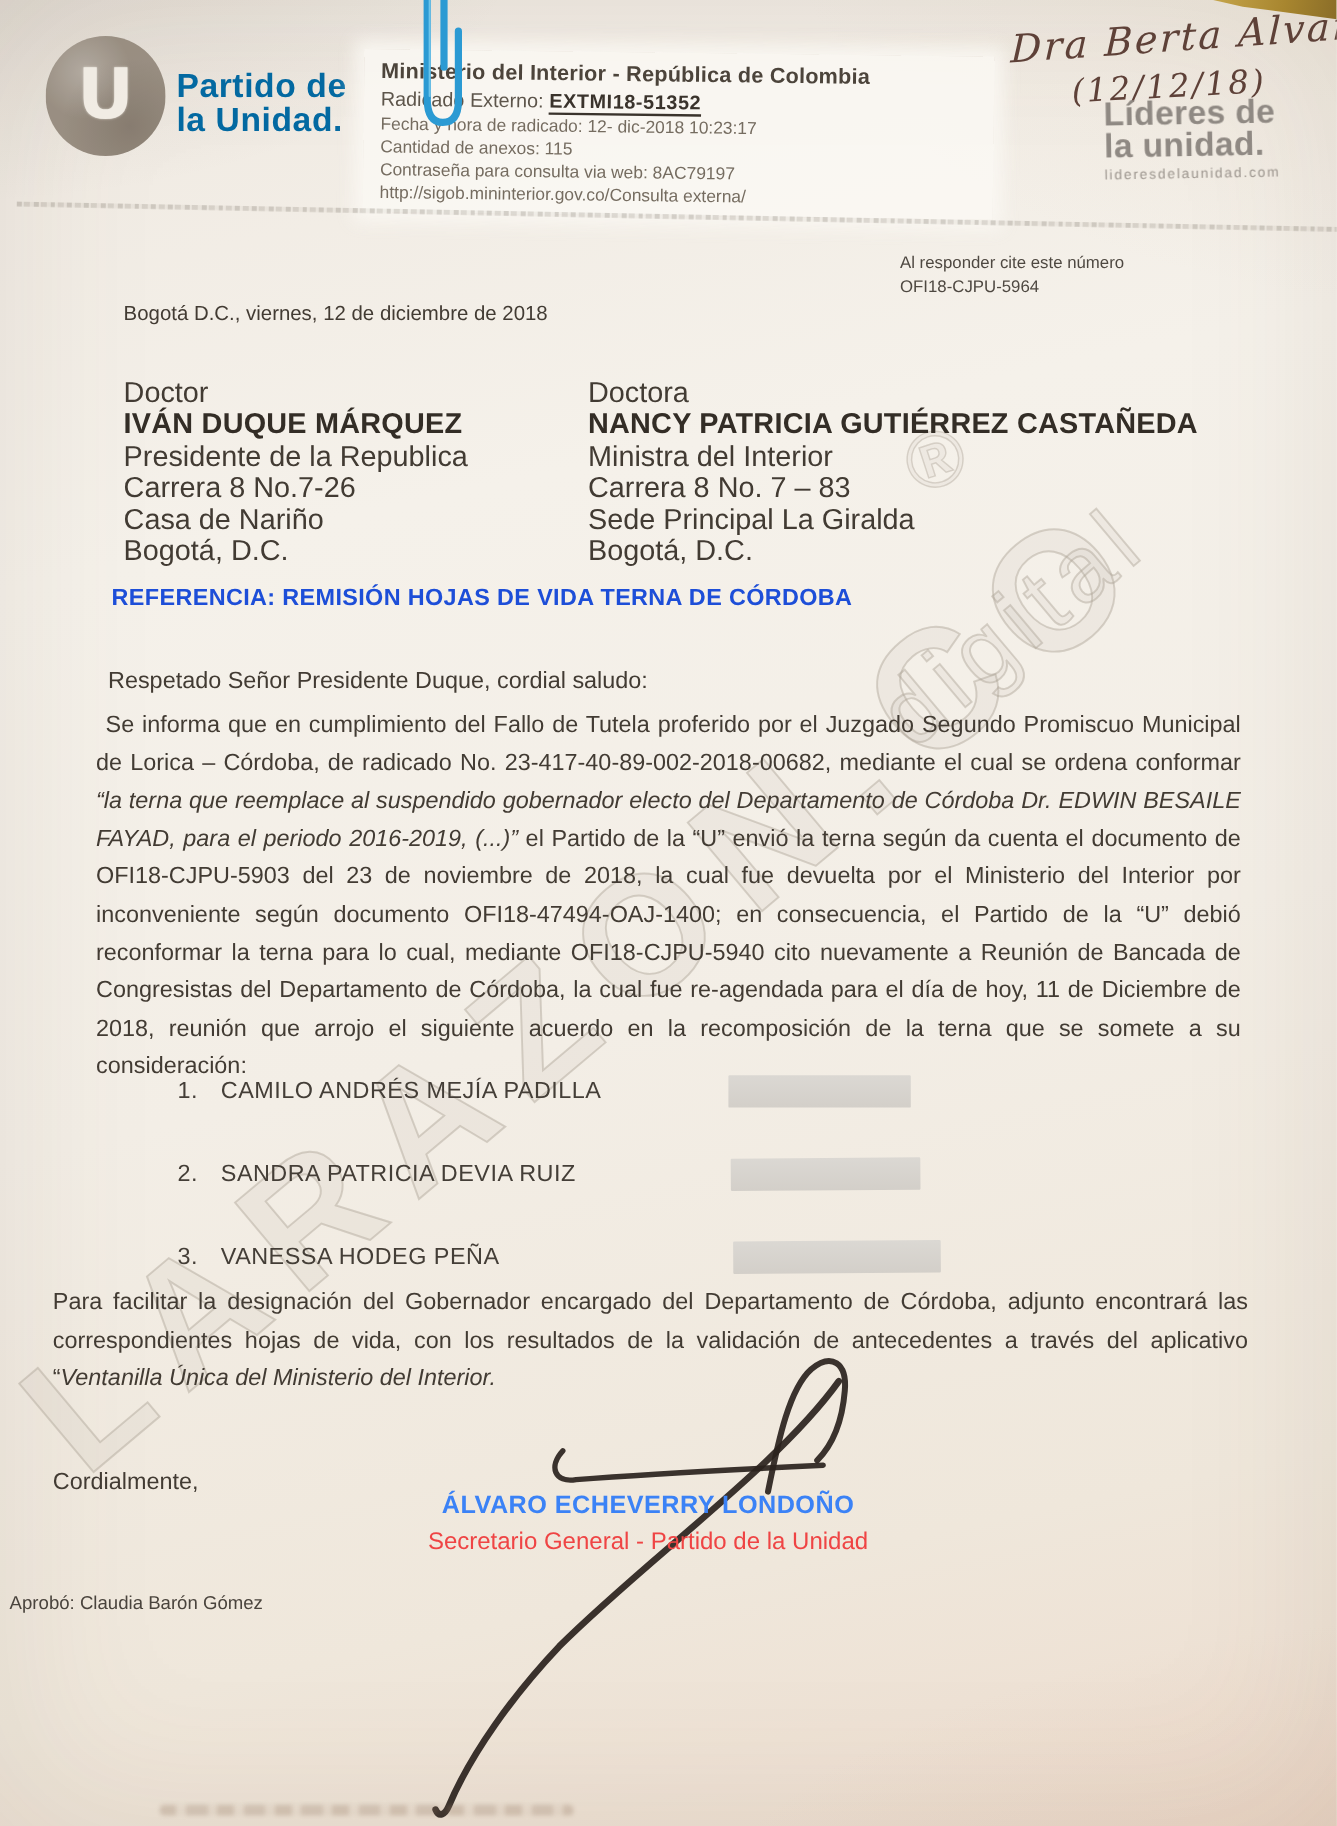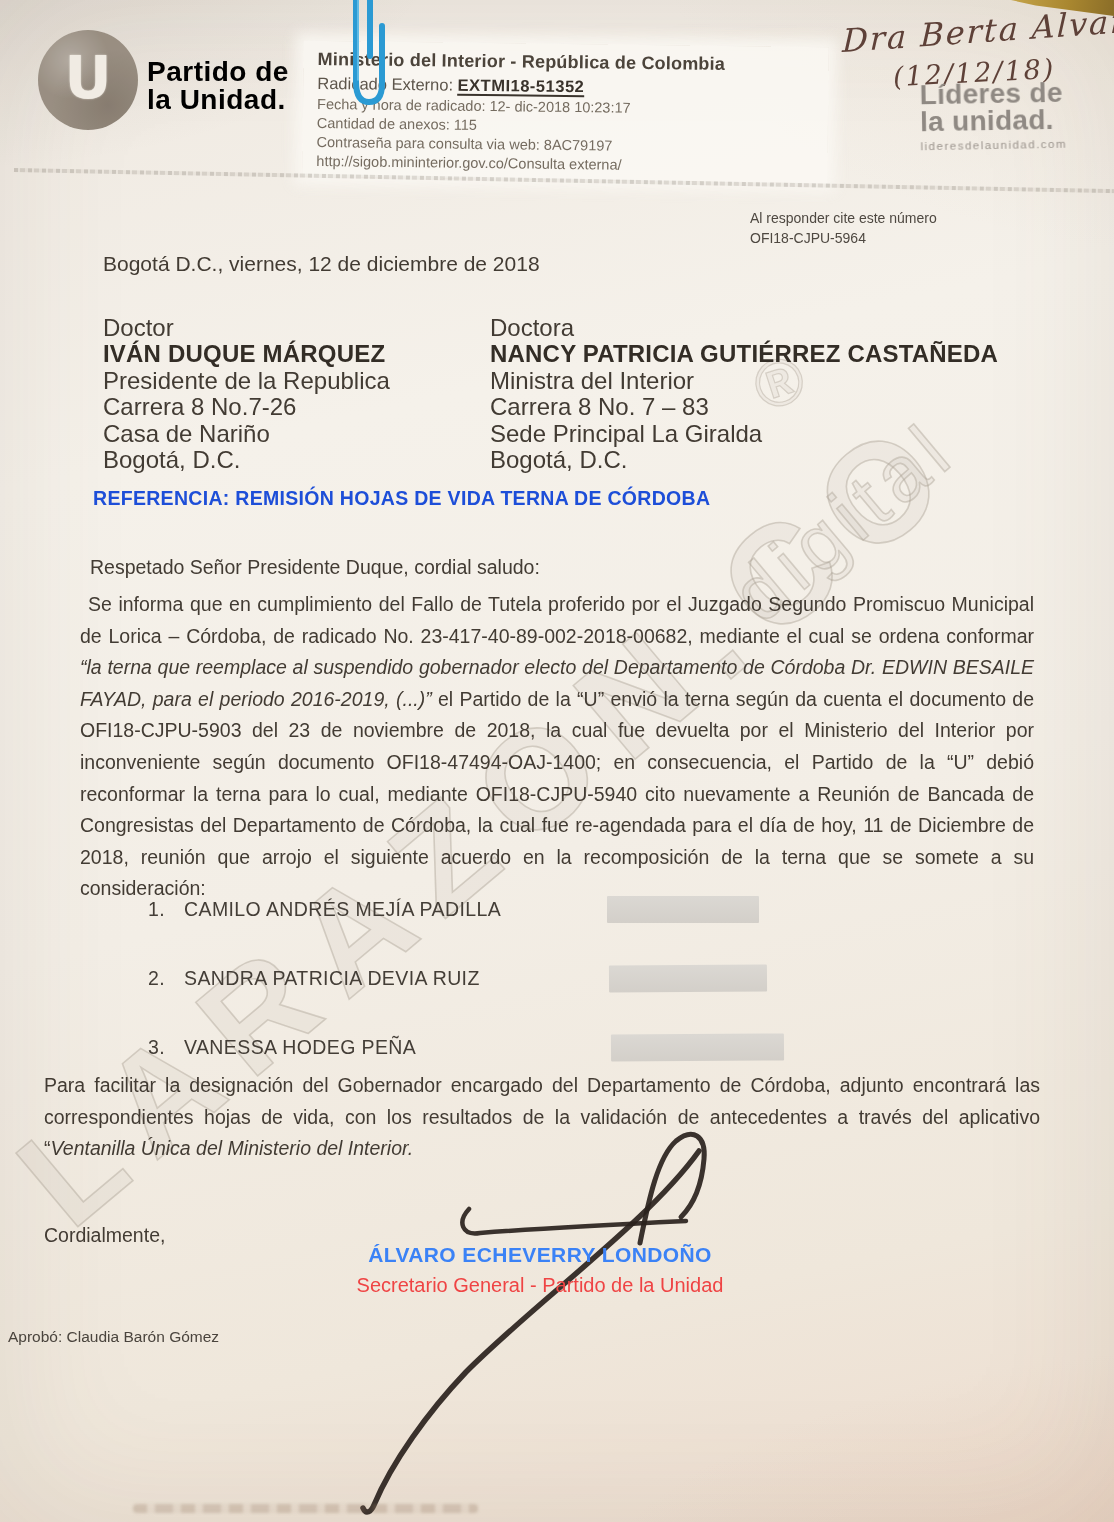--- a/index.html
+++ b/index.html
@@ -35,21 +35,21 @@
       radial-gradient(circle at 70% 75%, rgba(90,78,66,0.35), rgba(90,78,66,0) 55%),
       #93887b;
     display:flex;align-items:center;justify-content:center;
     filter:blur(0.4px); opacity:0.92;
   }
   .logo-u{
     font-size:58px;font-weight:bold;color:#f2ede5;line-height:1;
     font-family:"DejaVu Sans", sans-serif; transform:translateY(-2px);
     text-shadow:0 0 2px rgba(242,237,229,0.8);
   }
-  .party-name{left:147px; top:58px; color:#000000; font-weight:bold; font-size:28px; line-height:28px; letter-spacing:0.5px; filter:blur(0.3px);}
+  .party-name{left:147px; top:58px; color:#0369a1; font-weight:bold; font-size:28px; line-height:28px; letter-spacing:0.5px; filter:blur(0.3px);}
 
   .ministry-sticker{
     left:303px; top:44px; width:525px; height:136px;
     background:rgba(250,248,243,0.85);
     box-shadow:0 0 14px 8px rgba(250,248,243,0.85);
     transform:rotate(0.7deg);
     padding:8px 0 0 14px; box-sizing:border-box;
     color:#5d554b;
   }
   .m-title{font-size:18px;font-weight:bold;color:#4c443b;letter-spacing:0.2px;}
@@ -79,21 +79,21 @@
     left:14px; top:168px; width:1130px; height:4px;
     transform:rotate(1.1deg); transform-origin:left center;
     background:repeating-linear-gradient(90deg,
       rgba(110,102,90,0.50) 0 4px, rgba(165,156,144,0.15) 4px 6px,
       rgba(125,116,104,0.42) 6px 11px, rgba(165,156,144,0.20) 11px 14px);
     opacity:0.55; filter:blur(0.4px);
   }
 
   
   .reply-note{left:750px; top:208px; width:280px; text-align:left; font-size:14px; line-height:20px; color:#4e4841;}
-  .date-line{left:103px; top:252px; font-size:21px;}
+  .date-line{left:103px; top:252px; font-size:17px;}
   .recip{font-size:24px; line-height:26.4px;}
   .recip-left{left:103px; top:315px;}
   .recip-right{left:490px; top:315px;}
   .recip .bold{font-weight:bold; color:#332d26; letter-spacing:0.2px;}
   .reference{left:93px; top:487px; font-size:19.5px; font-weight:bold; color:#1d4ed8; letter-spacing:0.3px;}
   .salutation{left:90px; top:556px; font-size:19.5px;}
   .para1{left:80px; top:589px; width:954px; font-size:19.5px; line-height:31.6px; text-align:justify; text-indent:8px;}
   .para1 .it, .para2 .it{font-style:italic;}
   .terna-row{left:148px; height:30px; font-size:19.5px; letter-spacing:0.4px; color:#443e37;}
   .terna-row .num{position:absolute; left:0; top:0;}

